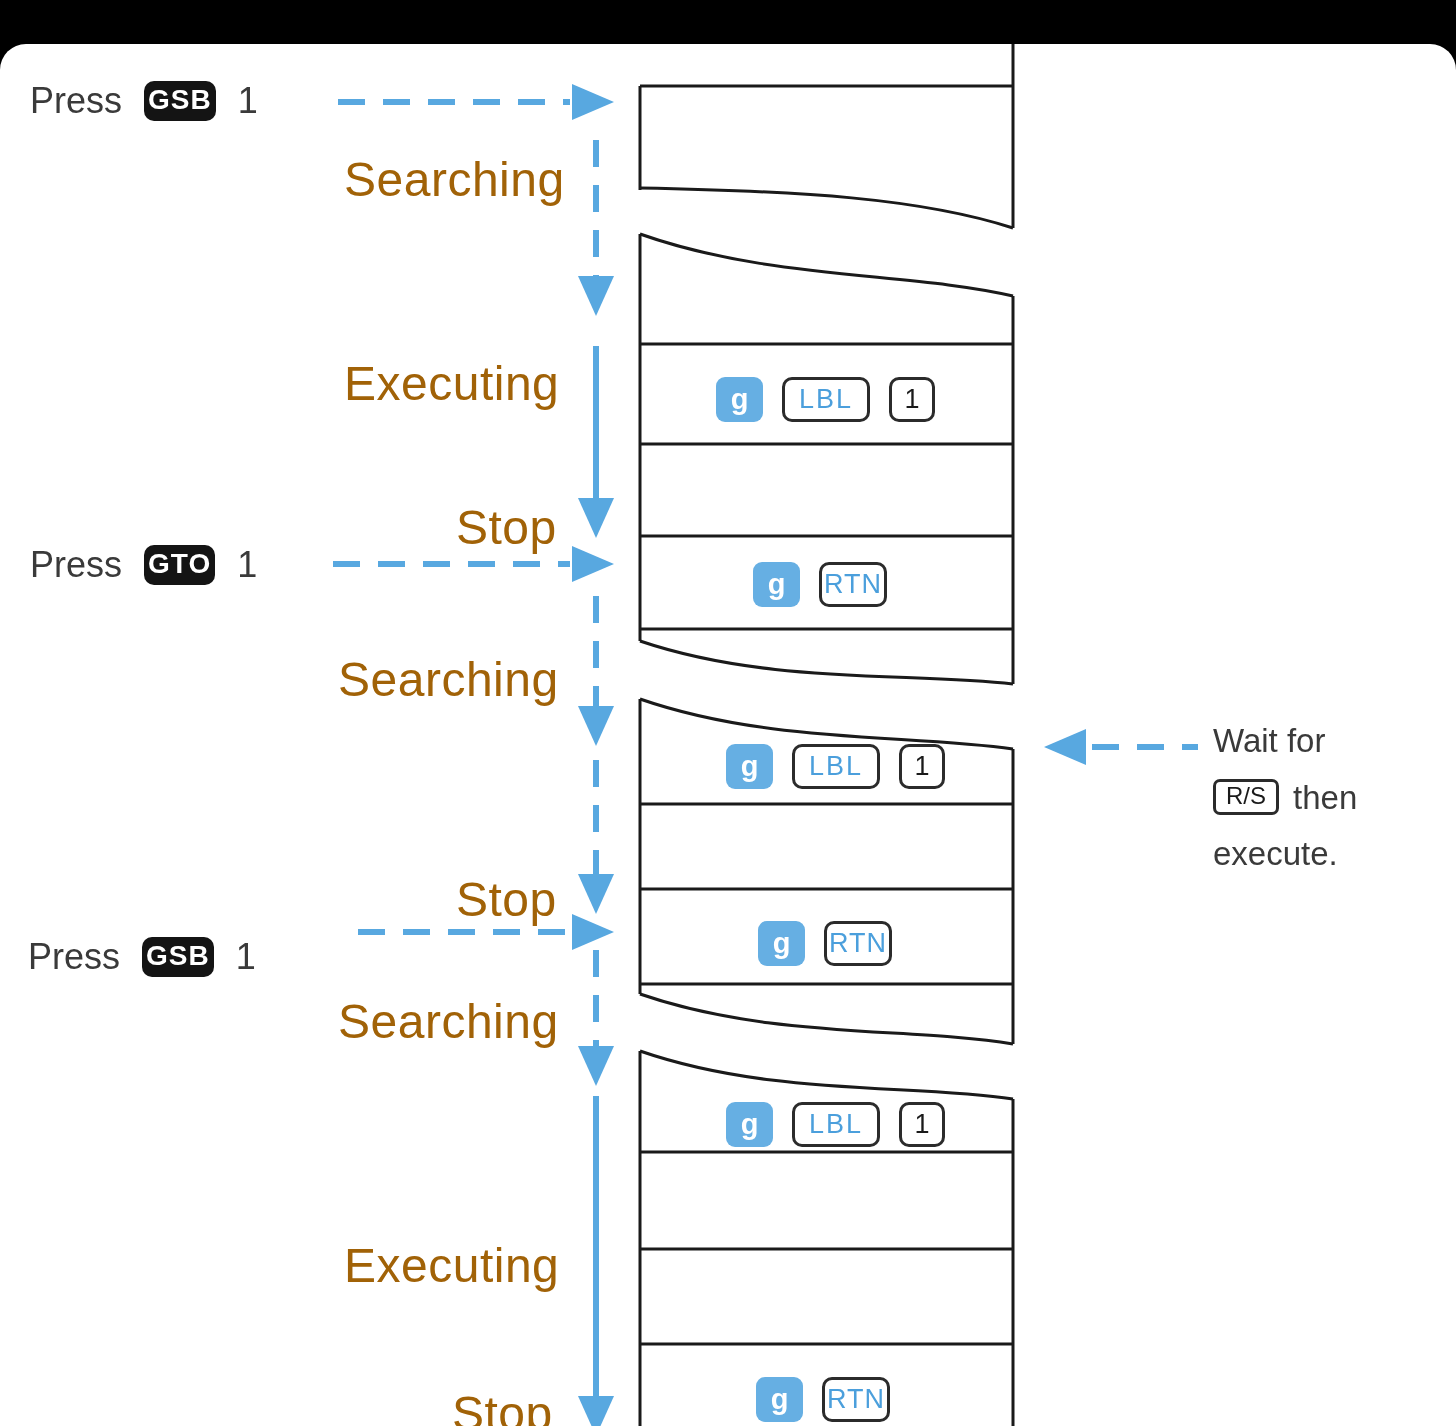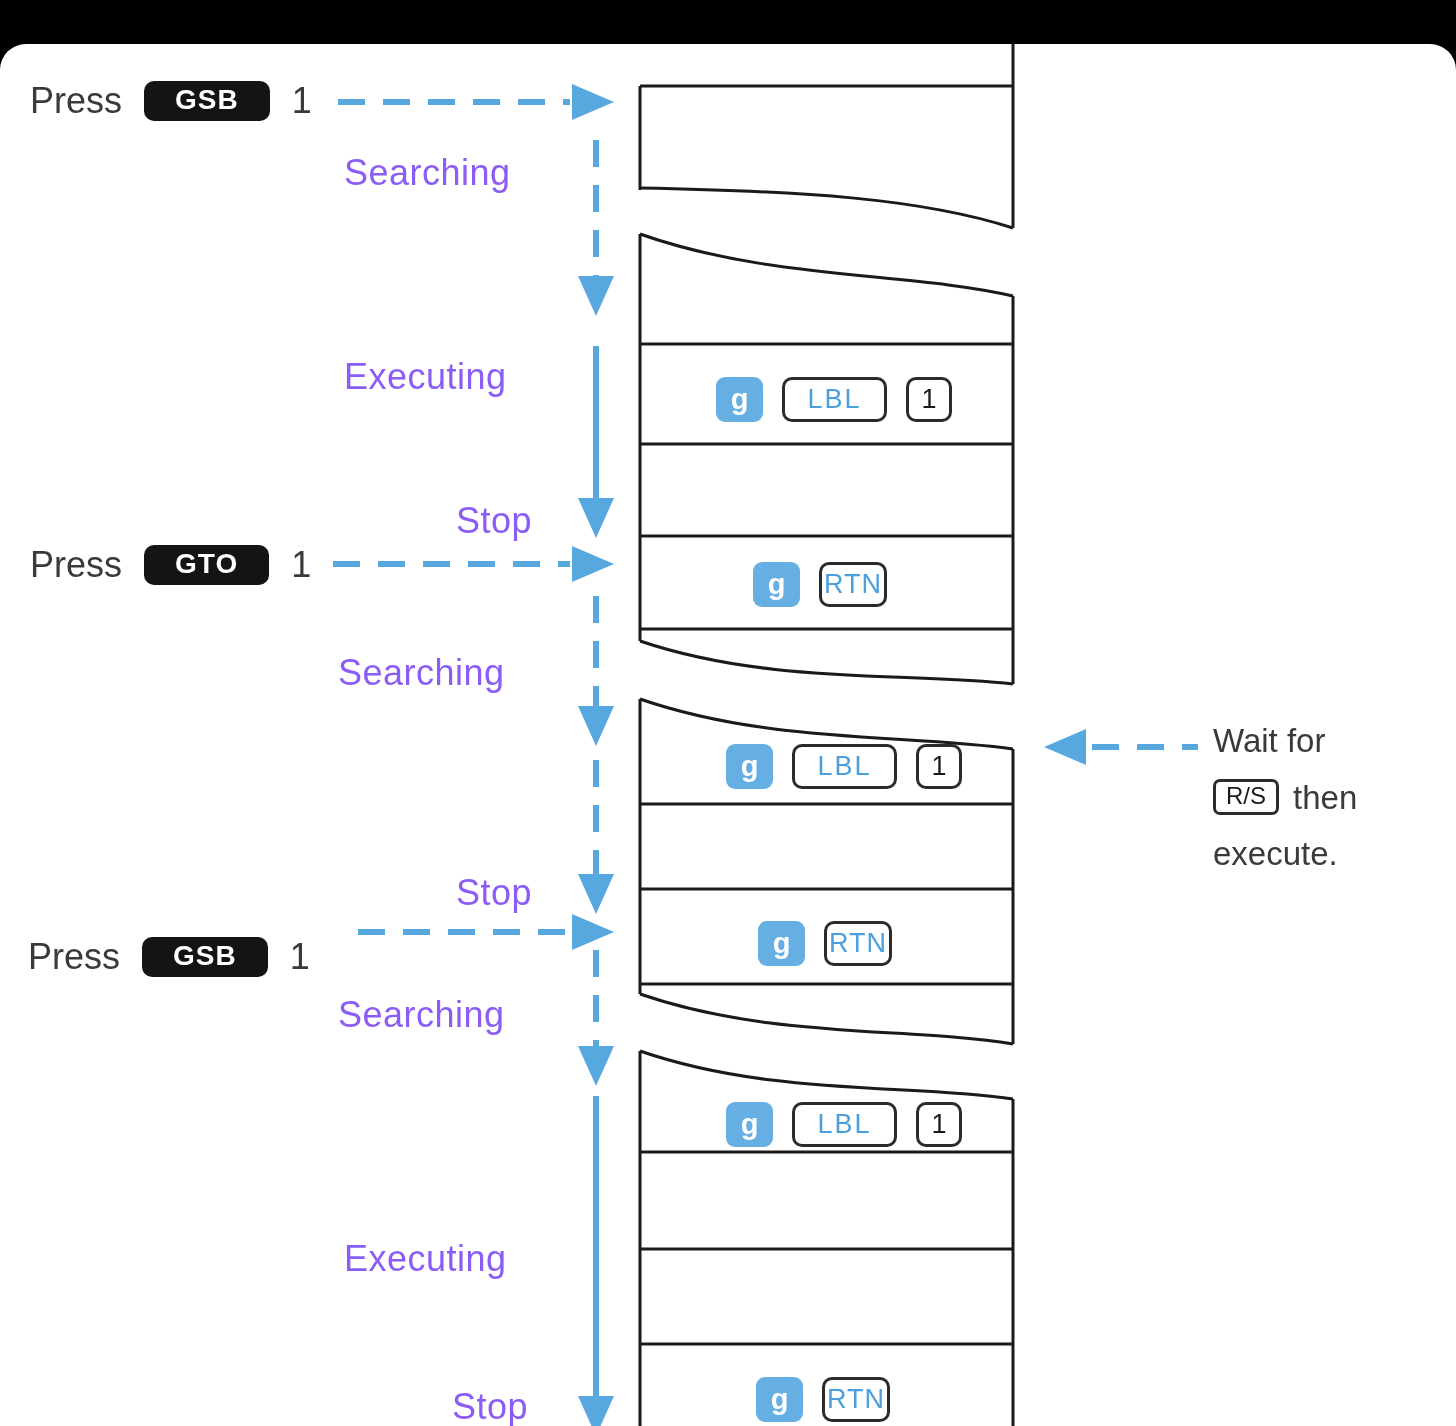--- a/index.html
+++ b/index.html
@@ -5,38 +5,38 @@
   * { margin:0; padding:0; box-sizing:border-box; }
   html,body { background:#000; }
   body { font-family:"Liberation Sans", sans-serif; }
   .canvas {
     position:relative; width:1456px; height:1426px;
     background:#ffffff; border-radius:26px; overflow:hidden;margin-top:44px;
   }
   .abs { position:absolute; }
   svg.layer { position:absolute; left:0; top:0; width:1456px; height:1426px; }
 
-  .step-label { font-size:36px; color:#8b5cf6; letter-spacing:0.5px; white-space:nowrap; }
+  .step-label { font-size:48px; color:#a16207; letter-spacing:0.5px; white-space:nowrap; }
   .press-line { display:flex; align-items:center; gap:22px; font-size:36px; color:#3a3a3a; white-space:nowrap; }
 
   .key-dark {
     background:#141414; color:#ffffff; font-weight:bold; font-size:28px;
-    padding:5px 31px 7px; border-radius:10px; letter-spacing:1px; line-height:1;
+    padding:5px 4px 7px; border-radius:10px; letter-spacing:1px; line-height:1;
   }
 
   .key-row { display:flex; align-items:center; gap:19px; }
   .g-key {
     width:47px; height:45px; background:#66afe3; color:#fff; font-weight:bold;
     font-size:29px; border-radius:9px; display:flex; align-items:center; justify-content:center;
   }
   .white-key {
     height:45px; background:#fff; border:3px solid #2b2b2b; border-radius:10px;
     display:flex; align-items:center; justify-content:center; font-size:27px; line-height:1;
   }
-  .lbl-key   { width:105px; color:#4b9fdc; letter-spacing:2px; }
+  .lbl-key   { width:88px; color:#4b9fdc; letter-spacing:2px; }
   .digit-key { width:46px; color:#1a1a1a; }
   .rtn-key   { width:68px; color:#4b9fdc; letter-spacing:1px; }
 
   .note { font-size:33px; color:#3a3a3a; line-height:1.0; white-space:nowrap; }
   .note .note-line { margin-bottom:22px; display:flex; align-items:center; gap:14px; }
   .rs-key {
     display:inline-block; border:3px solid #2b2b2b; border-radius:7px;
     padding:2px 10px 4px; font-size:24px; color:#1a1a1a; line-height:1;
   }
 </style>

